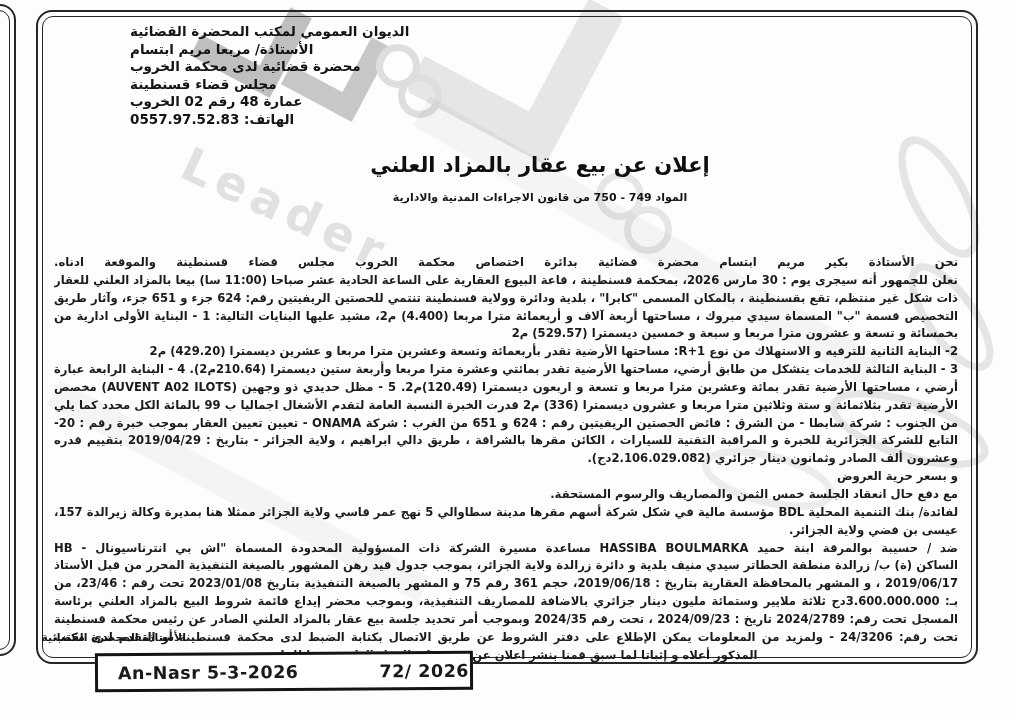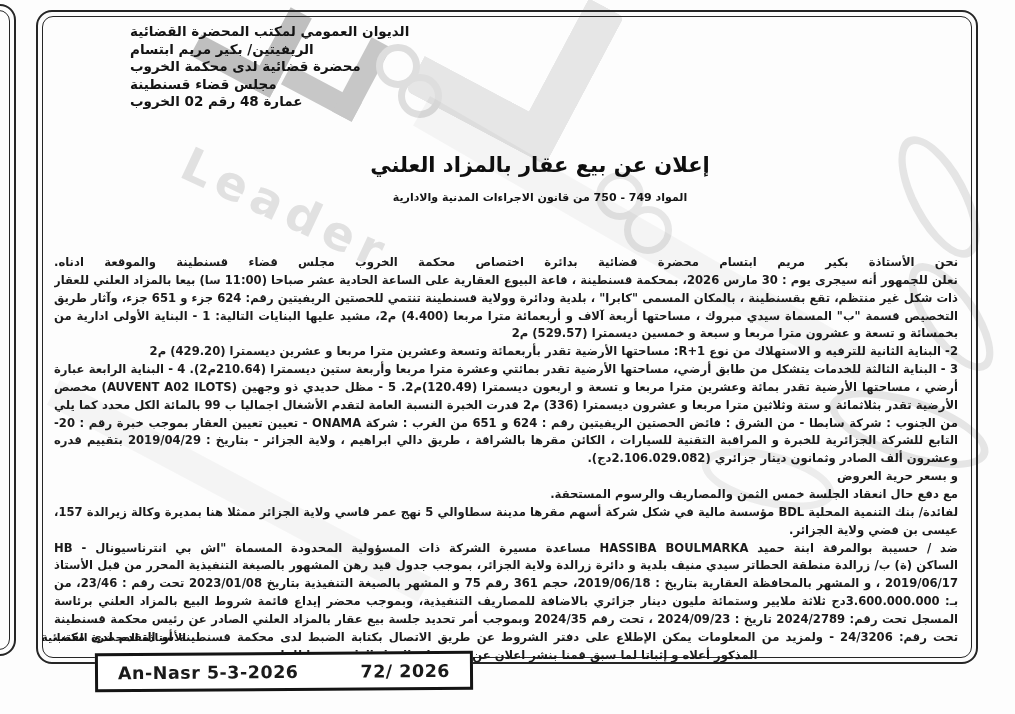--- a/index.html
+++ b/index.html
@@ -81,21 +81,21 @@
     position:absolute;left:26px;top:631px;width:160px;
     font-size:11px;font-weight:bold;direction:rtl;text-align:right;color:#161616;
   }
   .stamp-box{
     position:absolute;left:95px;top:652px;width:372px;height:33px;
     background:#ffffff;border:3px solid #141414;
     display:flex;align-items:center;transform:rotate(-0.4deg);
     font-family:"DejaVu Sans", sans-serif;
   }
   .stamp-date{font-size:17.5px;font-weight:bold;margin-left:20px;color:#1a1a1a;letter-spacing:0.5px;}
-  .stamp-ref{font-size:17.5px;font-weight:bold;margin-left:62px;color:#1a1a1a;letter-spacing:0.5px;}
+  .stamp-ref{font-size:17.5px;font-weight:bold;margin-left:81px;color:#1a1a1a;letter-spacing:0.5px;}
 </style>
 </head>
 <body>
 
 <div class="wm wm-chevron-a"></div>
 <div class="wm wm-chevron-b"></div>
 <div class="wm wm-chevron-c"></div>
 <div class="wm wm-ring wm-ring-1"></div>
 <div class="wm wm-ring wm-ring-2"></div>
 <div class="wm wm-ring wm-ring-3"></div>
@@ -111,24 +111,25 @@
 <div class="frame-fragment-left">
   <div class="frame-inner"></div>
 </div>
 
 <div class="frame-outer">
   <div class="frame-inner"></div>
 </div>
 
 <div class="header-block">
   <div class="header-line">الديوان العمومي لمكتب المحضرة القضائية</div>
-  <div class="header-line">الريفيتين/ بكير مريم ابتسام</div>
+  <div class="header-line">الأستاذة/ مربعا مريم ابتسام</div>
   <div class="header-line">محضرة قضائية لدى محكمة الخروب</div>
   <div class="header-line">مجلس قضاء قسنطينة</div>
   <div class="header-line">عمارة 48 رقم 02 الخروب</div>
+  <div class="header-line">الهاتف: 0557.97.52.83</div>
 </div>
 
 <div class="doc-title">إعلان عن بيع عقار بالمزاد العلني</div>
 <div class="doc-subtitle">المواد 749 - 750 من قانون الاجراءات المدنية والادارية</div>
 
 <div class="body-block">
   <div class="bl">نحن الأستاذة بكير مريم ابتسام محضرة قضائية بدائرة اختصاص محكمة الخروب مجلس قضاء قسنطينة والموقعة ادناه.</div>
   <div class="bl">نعلن للجمهور أنه سيجرى يوم : 30 مارس 2026، بمحكمة قسنطينة ، قاعة البيوع العقارية على الساعة الحادية عشر صباحا (11:00 سا) بيعا بالمزاد العلني للعقار المتمثل في : قطعة أرض</div>
   <div class="bl">ذات شكل غير منتظم، تقع بقسنطينة ، بالمكان المسمى "كابرا" ، بلدية ودائرة وولاية قسنطينة تنتمي للحصتين الريفيتين رقم: 624 جزء و 651 جزء، وآثار طريق مندثر المستخرجة من مخطط</div>
   <div class="bl">التخصيص قسمة "ب" المسماة سيدي مبروك ، مساحتها أربعة آلاف و أربعمائة مترا مربعا (4.400) م2، مشيد عليها البنايات التالية: 1 - البناية الأولى ادارية من نوع R+1: مساحتها الأرضية تقدر</div>

